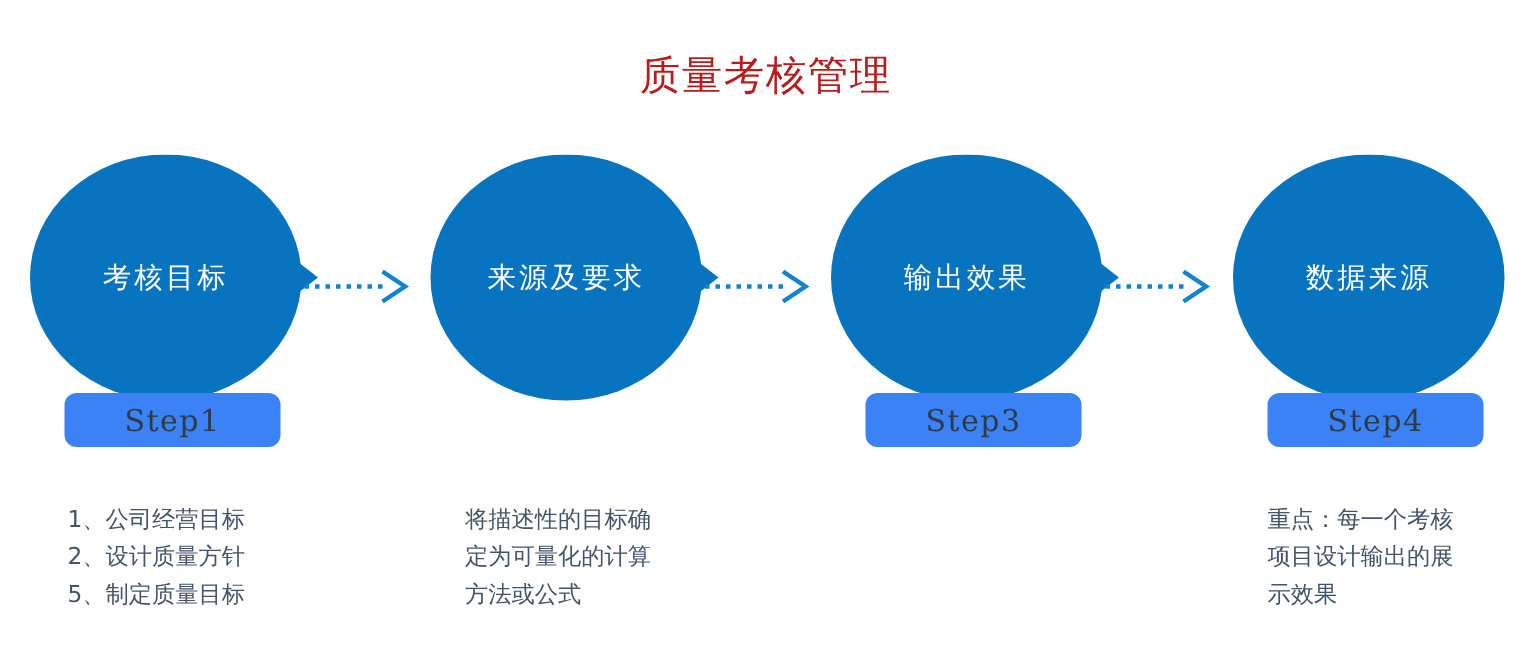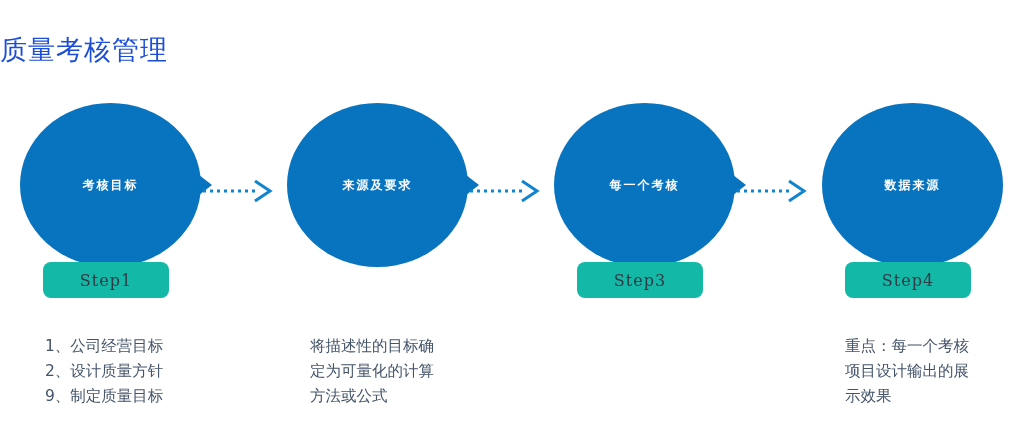--- a/index.html
+++ b/index.html
@@ -15,25 +15,26 @@
     overflow: hidden;
     font-family: "DejaVu Sans", "Liberation Sans", sans-serif;
     color: #3c4858;
   }
 
   #page-title {
     position: absolute;
     top: 14px;
     left: 0;
     width: 1021px;
+    text-align: center;
     font-family: "DejaVu Serif", "Liberation Serif", serif;
     font-size: 27px;
     font-weight: 400;
     letter-spacing: 1px;
-    color: #1d4ed8;
+    color: #b91c1c;
     white-space: nowrap;
   }
 
   #flow {
     position: absolute;
     top: 0;
     left: 0;
     width: 1021px;
     height: 444px;
   }
@@ -62,42 +63,42 @@
   .bubble-label {
     position: absolute;
     left: 20px;
     top: 103px;
     width: 181px;
     height: 164px;
     display: flex;
     align-items: center;
     justify-content: center;
     font-family: "DejaVu Serif", "Liberation Serif", serif;
-    font-size: 12px;
-    font-weight: 700;
+    font-size: 19px;
+    font-weight: 400;
     letter-spacing: 2px;
     color: #ffffff;
     pointer-events: none;
     white-space: nowrap;
   }
 
   
   .step-chip {
     position: absolute;
     left: 43px;
     top: 262px;
-    width: 126px;
+    width: 144px;
     height: 36px;
-    background: #14b8a6;
+    background: #3b82f6;
     border-radius: 8px;
     display: flex;
     align-items: center;
     justify-content: center;
     font-family: "DejaVu Serif", "Liberation Serif", serif;
-    font-size: 16px;
+    font-size: 20px;
     letter-spacing: 1px;
     color: #2f3b46;
   }
 
   
   .connector {
     position: absolute;
     top: 178px;
     left: 201px;
     width: 72px;
@@ -132,21 +133,21 @@
         </svg>
       </div>
       <div class="bubble-label">考核目标</div>
       <div class="step-chip">Step1</div>
       <div class="connector"><svg width="72" height="26" viewBox="0 0 72 26">
           <line x1="2" y1="13" x2="56" y2="13" stroke="#1184d0" stroke-width="3" stroke-dasharray="3 4" stroke-linecap="butt"></line>
           <path d="M 54 3 L 69 13 L 54 23" fill="none" stroke="#1184d0" stroke-width="3" stroke-linecap="butt" stroke-linejoin="miter"></path>
         </svg></div>
       <div class="desc list">1、公司经营目标
 2、设计质量方针
-9、制定质量目标</div>
+5、制定质量目标</div>
     </div>
     <div class="step-group" style="left: 267px;">
       <div class="bubble-wrap">
         <svg class="bubble-svg" width="268" height="168" viewBox="0 0 268 168">
           <ellipse cx="110.5" cy="82" rx="90.5" ry="82" fill="#0874c0"></ellipse>
           <path d="M 181 58 L 212 82 L 181 106 Z" fill="#0874c0"></path>
         </svg>
       </div>
       <div class="bubble-label">来源及要求</div>
       <div class="connector"><svg width="72" height="26" viewBox="0 0 72 26">
@@ -157,21 +158,21 @@
 定为可量化的计算
 方法或公式</div>
     </div>
     <div class="step-group" style="left: 534px;">
       <div class="bubble-wrap">
         <svg class="bubble-svg" width="268" height="168" viewBox="0 0 268 168">
           <ellipse cx="110.5" cy="82" rx="90.5" ry="82" fill="#0874c0"></ellipse>
           <path d="M 181 58 L 212 82 L 181 106 Z" fill="#0874c0"></path>
         </svg>
       </div>
-      <div class="bubble-label">每一个考核</div>
+      <div class="bubble-label">输出效果</div>
       <div class="step-chip">Step3</div>
       <div class="connector"><svg width="72" height="26" viewBox="0 0 72 26">
           <line x1="2" y1="13" x2="56" y2="13" stroke="#1184d0" stroke-width="3" stroke-dasharray="3 4" stroke-linecap="butt"></line>
           <path d="M 54 3 L 69 13 L 54 23" fill="none" stroke="#1184d0" stroke-width="3" stroke-linecap="butt" stroke-linejoin="miter"></path>
         </svg></div>
     </div>
     <div class="step-group" style="left: 802px;">
       <div class="bubble-wrap">
         <svg class="bubble-svg" width="268" height="168" viewBox="0 0 268 168">
           <ellipse cx="110.5" cy="82" rx="90.5" ry="82" fill="#0874c0"></ellipse>

